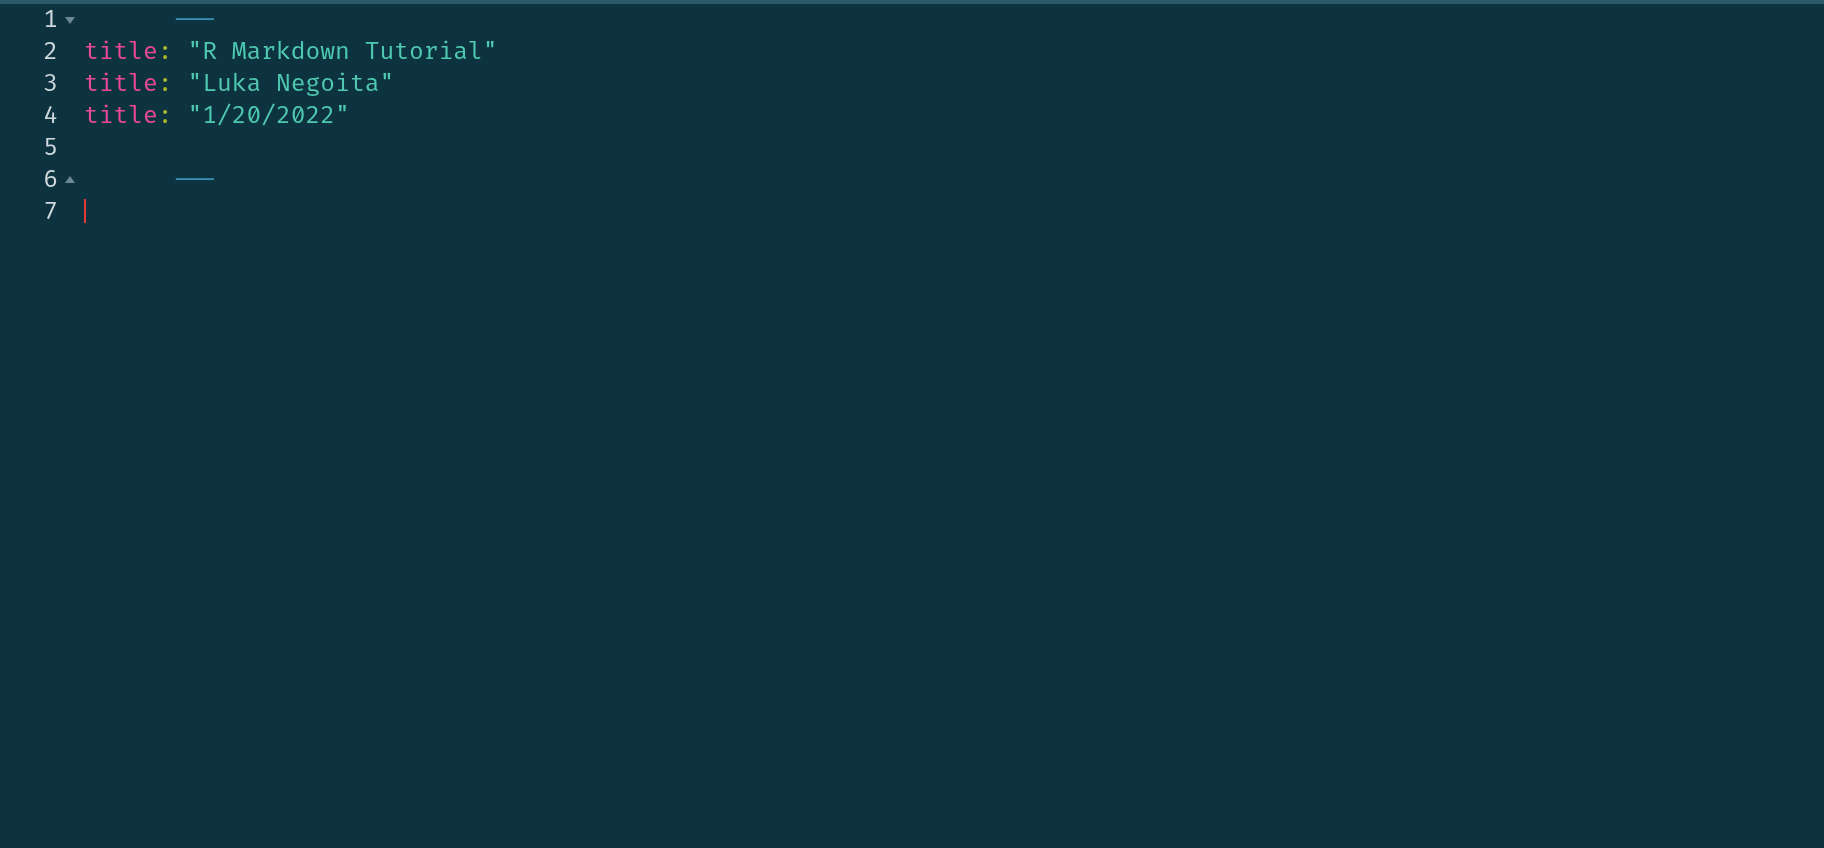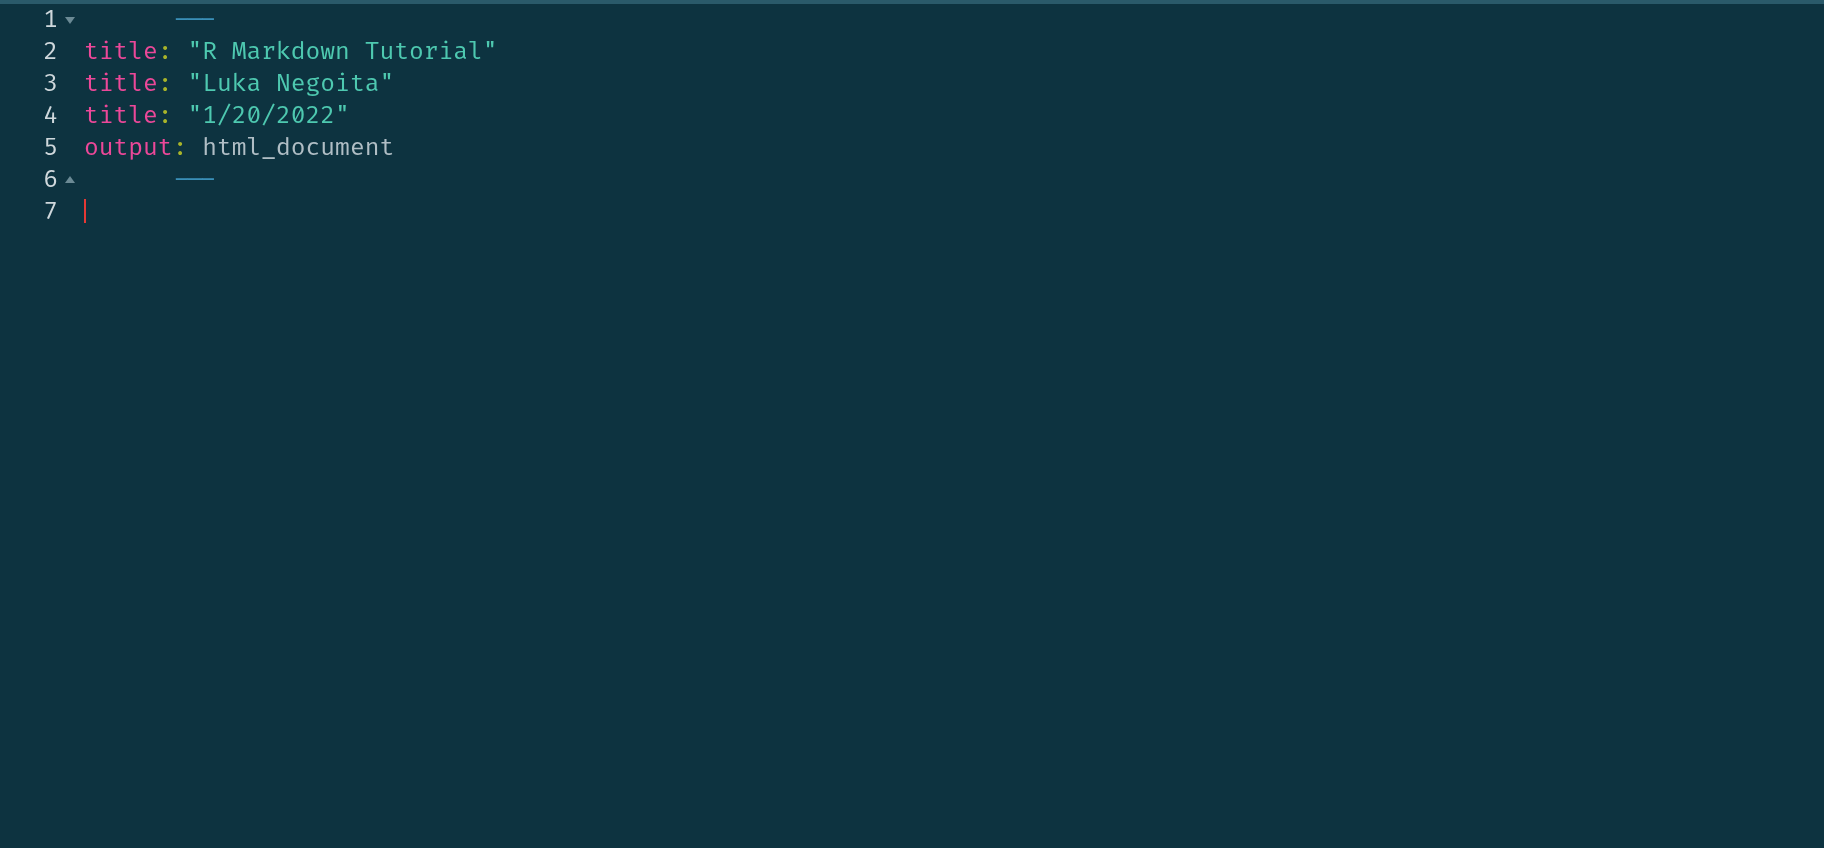--- a/index.html
+++ b/index.html
@@ -98,21 +98,20 @@
 
   <div class="line">
     <span class="gutter">4</span>
     <span class="fold"></span>
     <span class="code"><span class="tok-key">title</span><span class="tok-colon">:</span><span class="tok-plain"> </span><span class="tok-string">"1/20/2022"</span></span>
   </div>
 
   <div class="line">
     <span class="gutter">5</span>
     <span class="fold"></span>
-    <span class="code"><span class="tok-key">output</span><span class="tok-colon">:</span><span class="tok-plain"> </span><span class="tok-plain">html_document</span></span>
   </div>
 
   <div class="line">
     <span class="gutter">6</span>
     <span class="fold">
       <svg viewBox="0 0 10 10">
           <polygon points="0,8 10,8 5,1" fill="#6b8a95"></polygon>
         </svg>
     </span>
     <span class="code">

